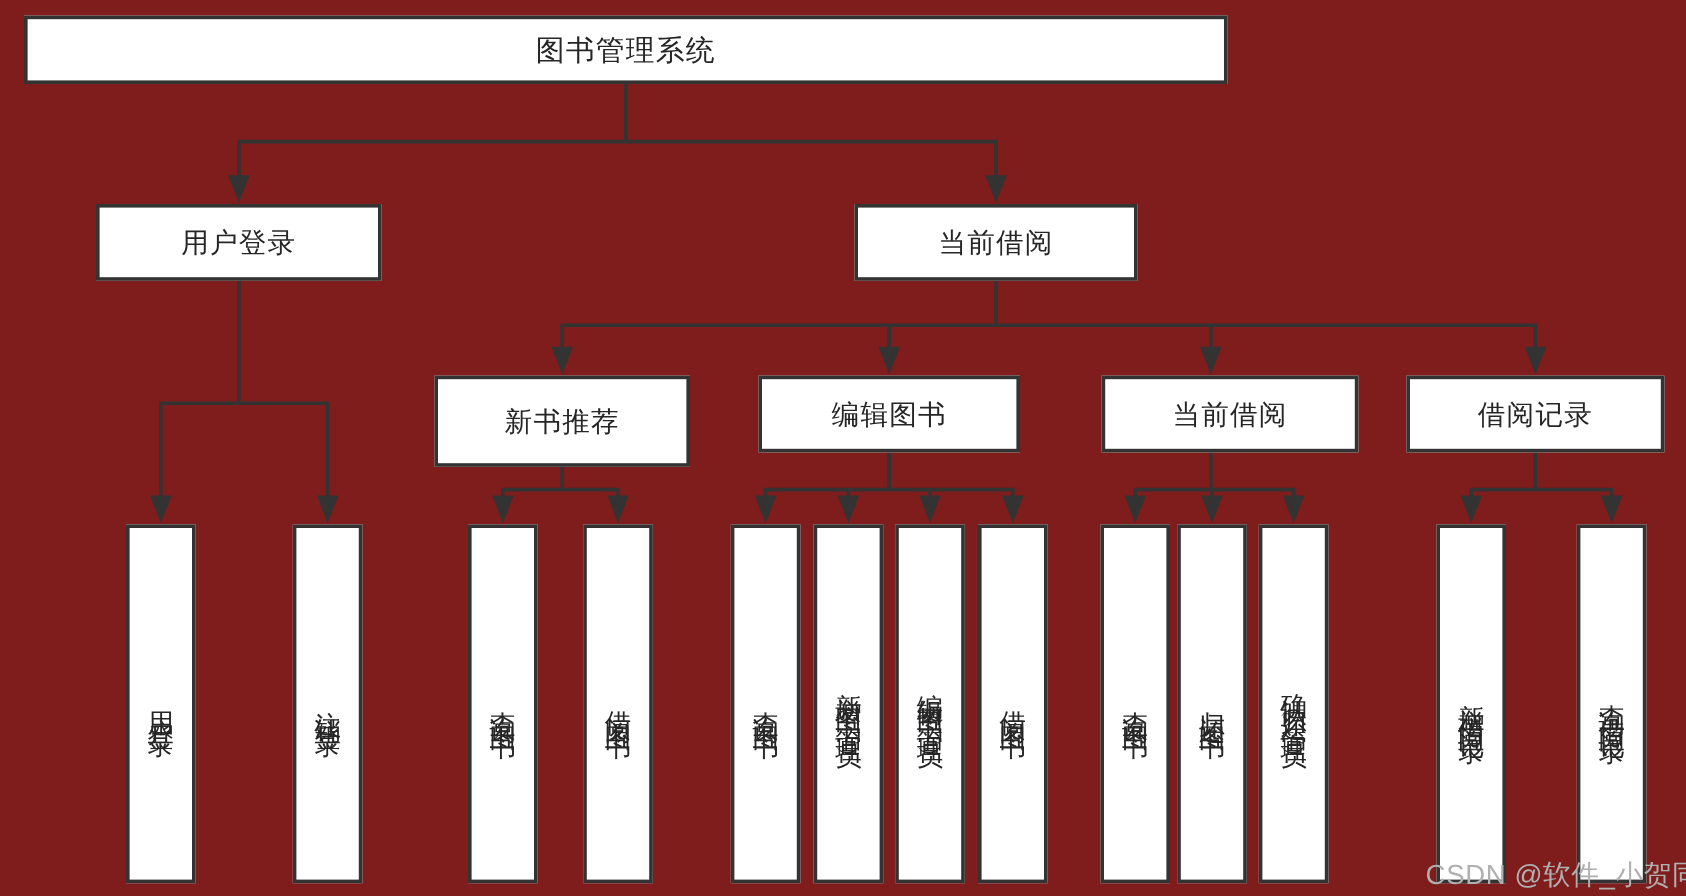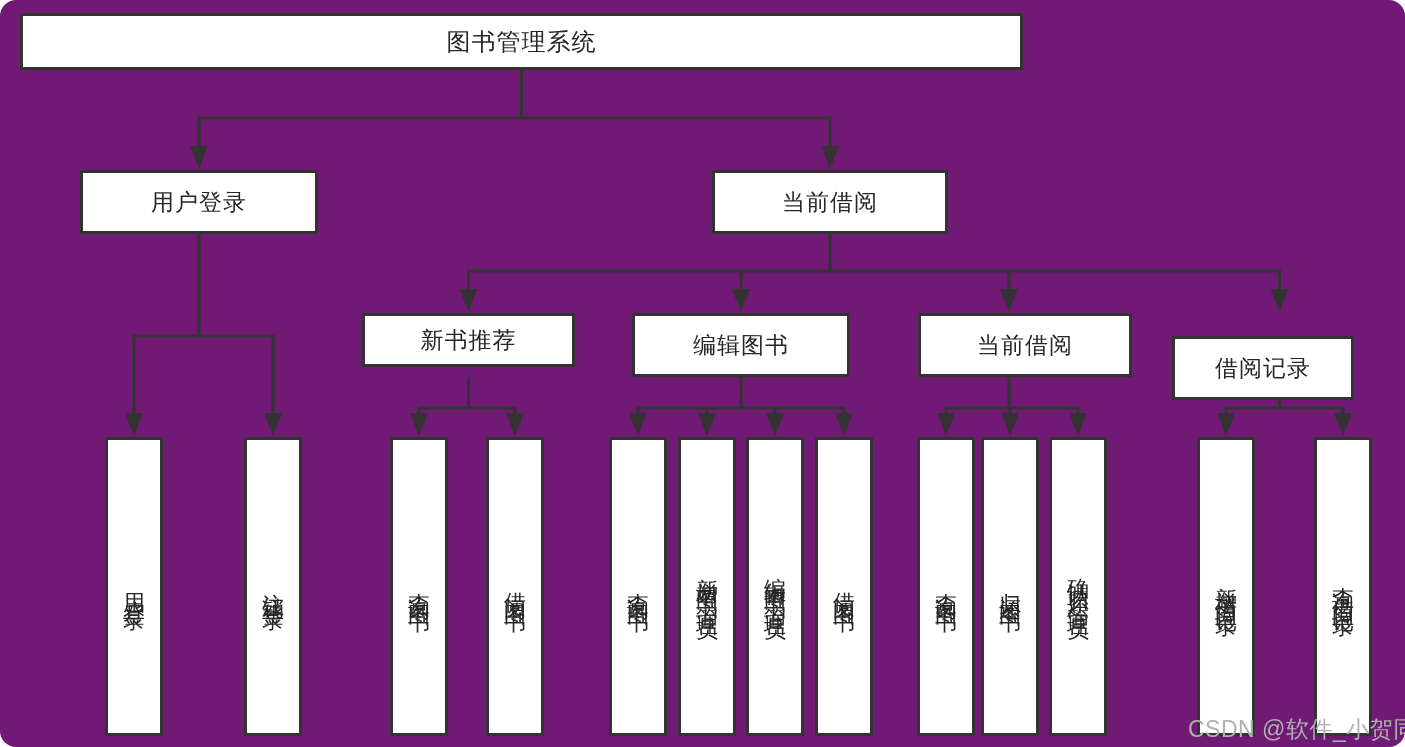--- a/index.html
+++ b/index.html
@@ -4,24 +4,23 @@
 <style>
   html, body {
     margin: 0;
     padding: 0;
     background: #ffffff;
   }
   #stage {
     position: relative;
     width: 1405px;
     height: 747px;
-    background: #701a75;
+    background: #7f1d1d;
     overflow: hidden;
     font-family: "Liberation Sans", sans-serif;
-    border-radius: 16px;
   }
   #connectors {
     position: absolute;
     left: 0;
     top: 0;
     z-index: 1;
   }
   .box {
     position: absolute;
     box-sizing: border-box;
@@ -46,24 +45,24 @@
     top: 437px;
     width: 58px;
     height: 299px;
   }
   
   #root-box   { left: 20px;   top: 13px;  width: 1003px; height: 57px; font-size: 24px; }
   
   #n-login    { left: 80px;   top: 170px; width: 238px;  height: 64px; }
   #n-mgmt     { left: 712px;  top: 170px; width: 236px;  height: 64px; }
   
-  #n-newbook  { left: 362px;  top: 313px; width: 213px;  height: 54px; font-family: Liberation Mono, monospace; }
+  #n-newbook  { left: 362px;  top: 313px; width: 213px;  height: 76px; font-family: Liberation Mono, monospace; }
   #n-borrow   { left: 632px;  top: 313px; width: 218px;  height: 64px; }
   #n-current  { left: 902px;  top: 313px; width: 214px;  height: 64px; margin-left: 16px; }
-  #n-records  { left: 1172px; top: 313px; width: 182px;  height: 64px; margin-top: 23px; }
+  #n-records  { left: 1172px; top: 313px; width: 215px;  height: 64px; }
   
   #l-1  { left: 105px; }
   #l-2  { left: 244px; }
   #l-3  { left: 390px; }
   #l-4  { left: 486px; }
   #l-5  { left: 609px; }
   #l-6  { left: 678px; }
   #l-7  { left: 746px; }
   #l-8  { left: 815px; }
   #l-9  { left: 917px; }

